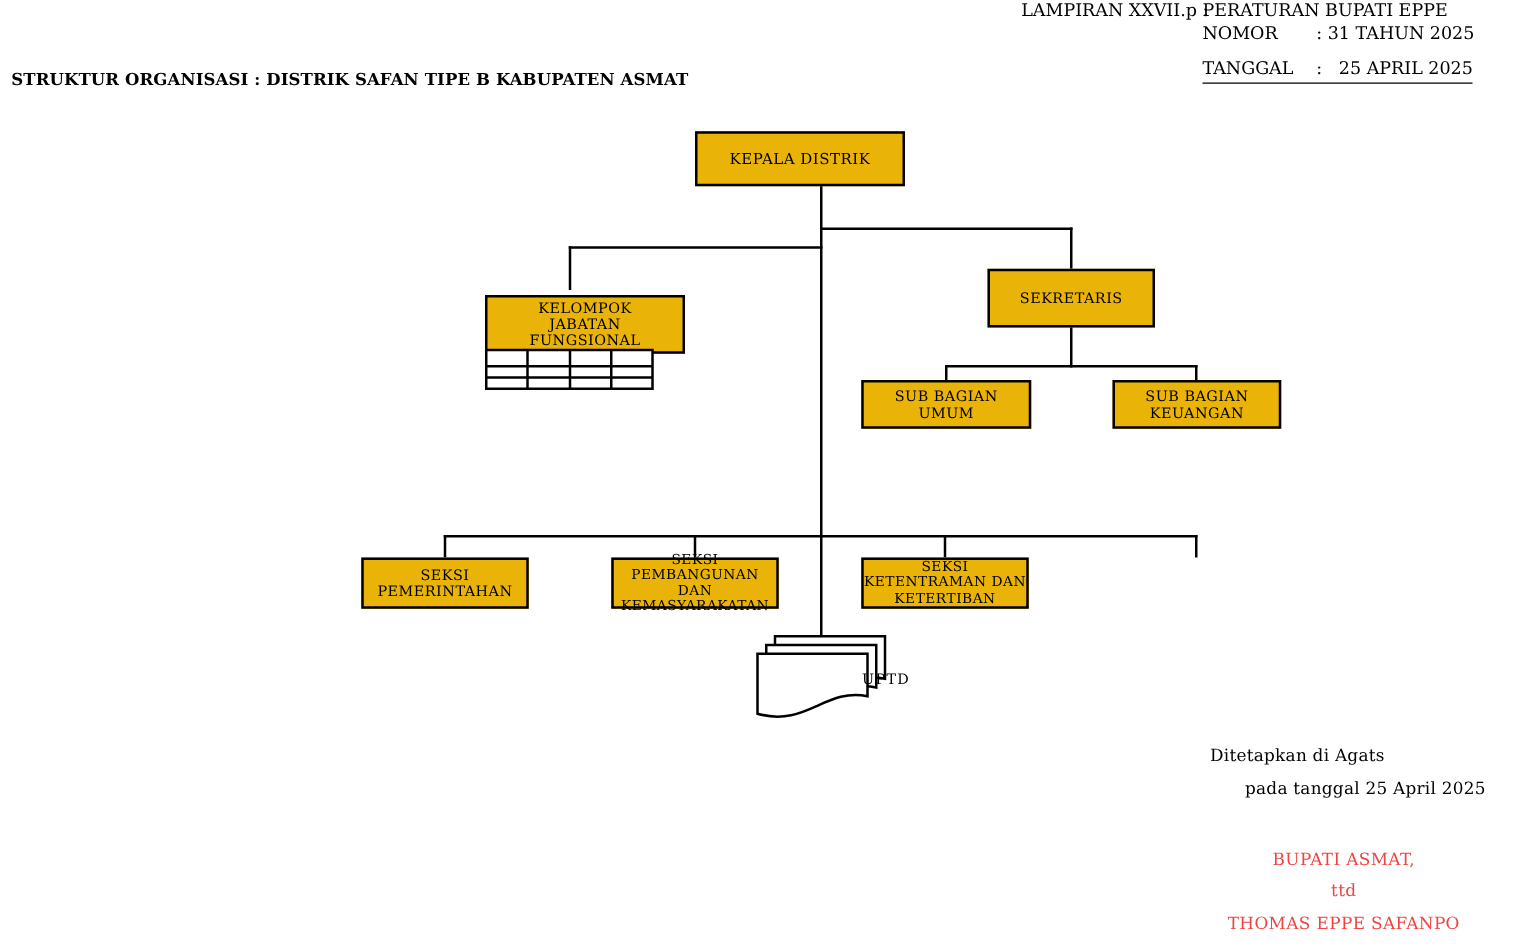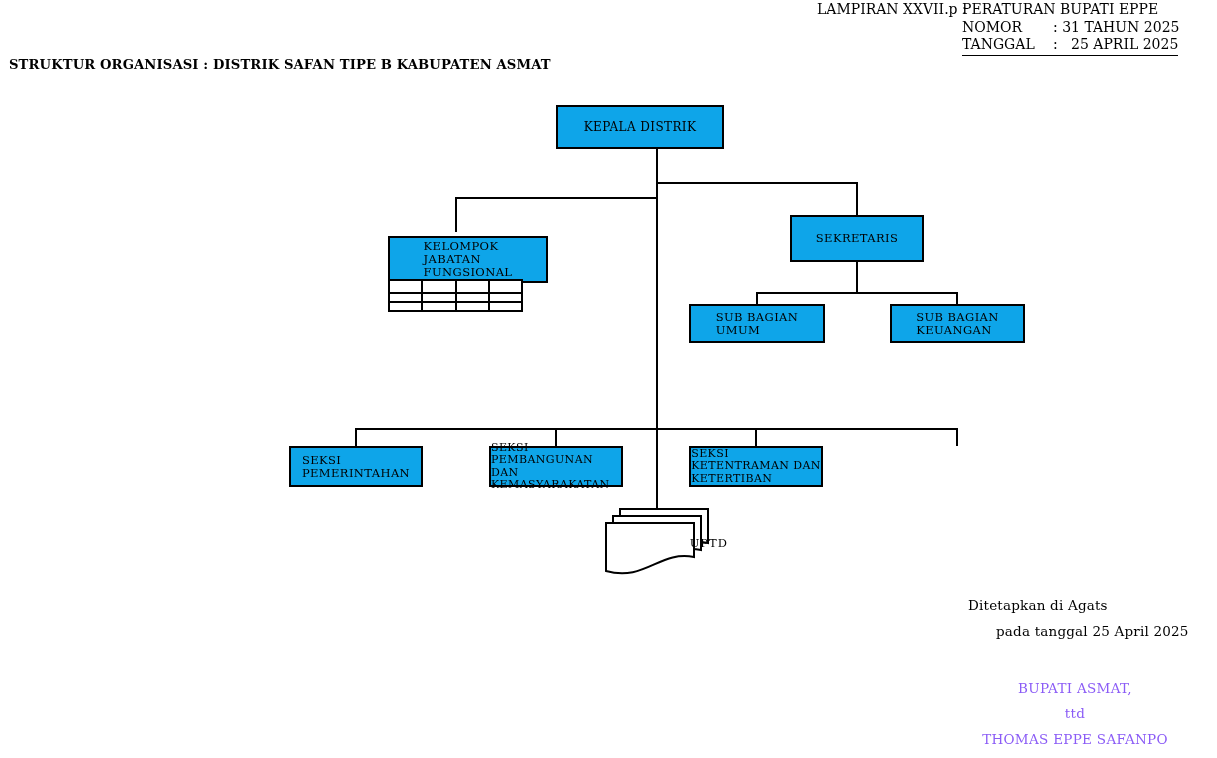--- a/index.html
+++ b/index.html
@@ -10,28 +10,28 @@
     font-family:"DejaVu Serif","Liberation Serif",serif;
     color:#000;
     overflow:hidden;
   }
   
   #lampiran{position:absolute;left:817px;top:1px;font-size:14px;line-height:17.5px;}
   #lampiran .row{display:flex;white-space:pre;width:-moz-fit-content;width:fit-content;}
   #lampiran .l1{display:inline-block;width:145px;}
   #lampiran .indent{display:inline-block;width:145px;}
   #lampiran .l2{display:inline-block;width:91px;}
-  #lampiran .underlined{border-bottom:1.6px solid #000;padding-bottom:1px;}
+  #lampiran .underlined{border-bottom:1.6px solid #000;padding-bottom:1px;margin-top:11px;}
   
   #title{position:absolute;left:9px;top:57px;font-size:13.2px;font-weight:bold;letter-spacing:.1px;
          font-family:"DejaVu Serif","Liberation Serif",serif;}
   
   .node{
-    position:absolute;box-sizing:border-box;border:2px solid #000;background:#0ea5e9;
-    display:flex;align-items:center;justify-content:center;text-align:left;
+    position:absolute;box-sizing:border-box;border:2px solid #000;background:#eab308;
+    display:flex;align-items:center;justify-content:center;text-align:center;
     font-size:11.5px;line-height:13px;letter-spacing:.4px;white-space:pre-line;
   }
   .node.small{font-size:11px;line-height:12.5px;}
   
   .h,.v{position:absolute;background:#000;}
   .h{height:2px;}
   .v{width:2px;}
   
   #fgrid{
     position:absolute;left:388px;top:279px;width:135px;height:33px;box-sizing:border-box;
@@ -129,19 +129,19 @@
       <path d="M8,23 H96 V57 C62,50 47,82 8,71 Z" transform="translate(14,-14)"></path>
       <path d="M8,23 H96 V57 C62,50 47,82 8,71 Z" transform="translate(7,-7)"></path>
       <path d="M8,23 H96 V57 C62,50 47,82 8,71 Z"></path>
     </g>
   </svg>
   <div id="uptd-label">UPTD</div>
 
   <div class="foot-line" style="top:597px;">Ditetapkan di Agats</div>
   <div class="foot-line" style="top:623px;margin-left:28px;">pada tanggal 25 April 2025</div>
 
-  <div id="sig-block" style="color: #8b5cf6;">
+  <div id="sig-block" style="color: #ef4444;">
     <div>BUPATI ASMAT,</div>
     <div>ttd</div>
     <div>THOMAS EPPE SAFANPO</div>
   </div>
 
 </div>
 
 </body></html>

